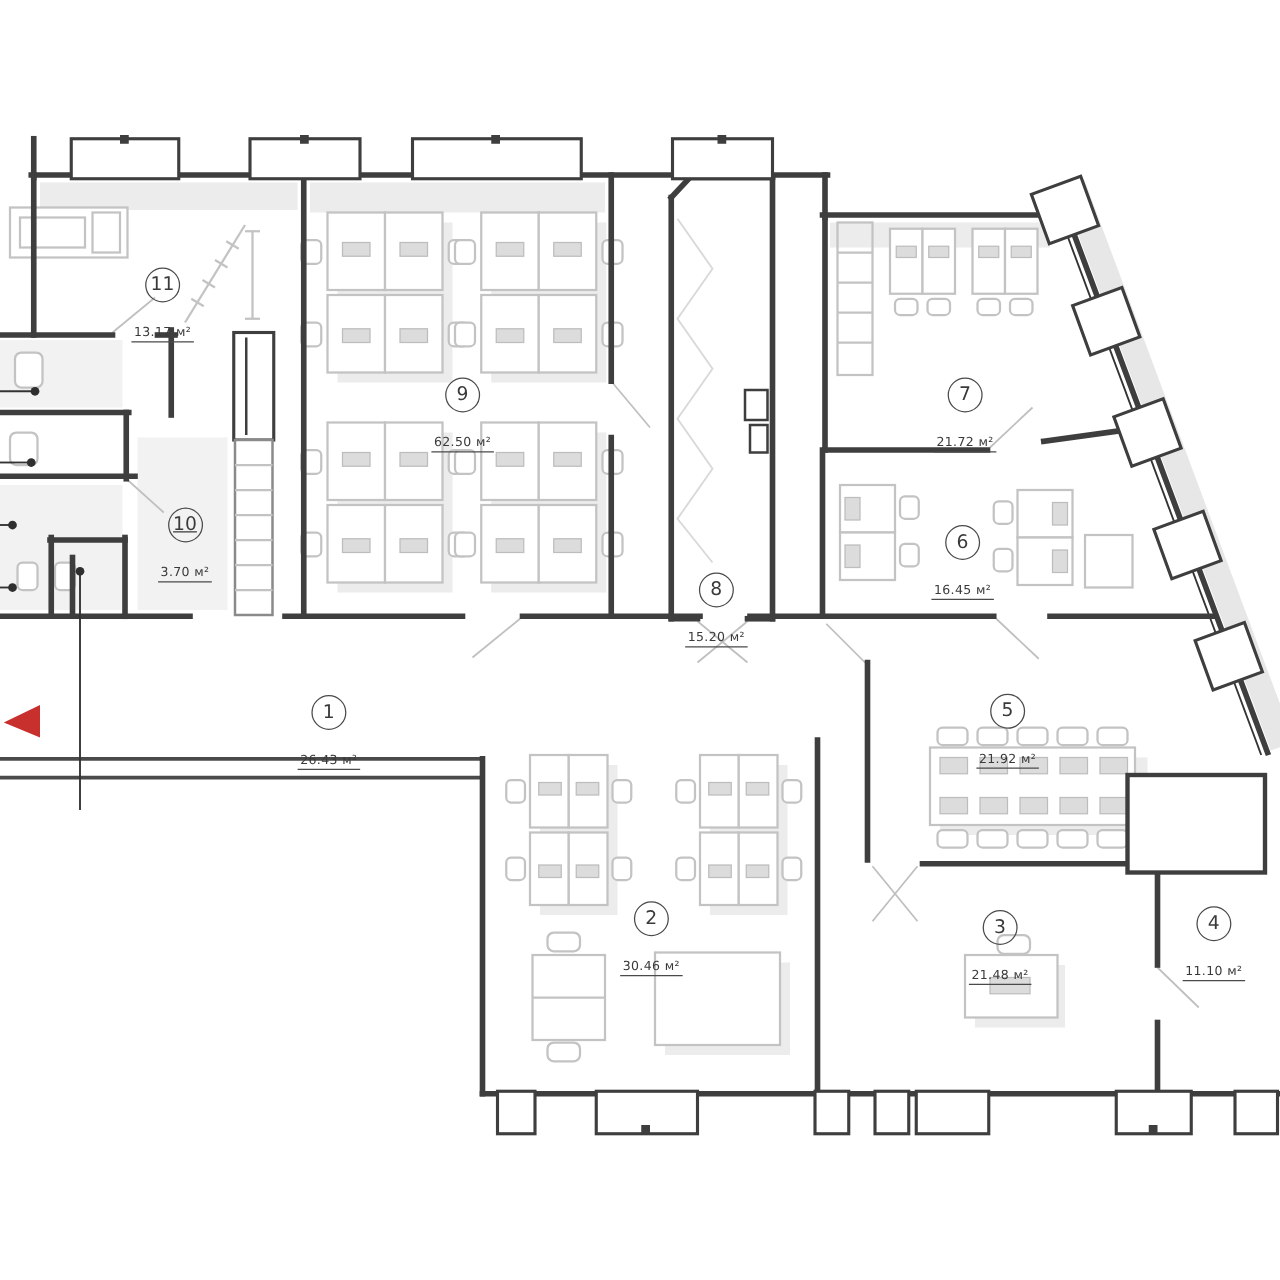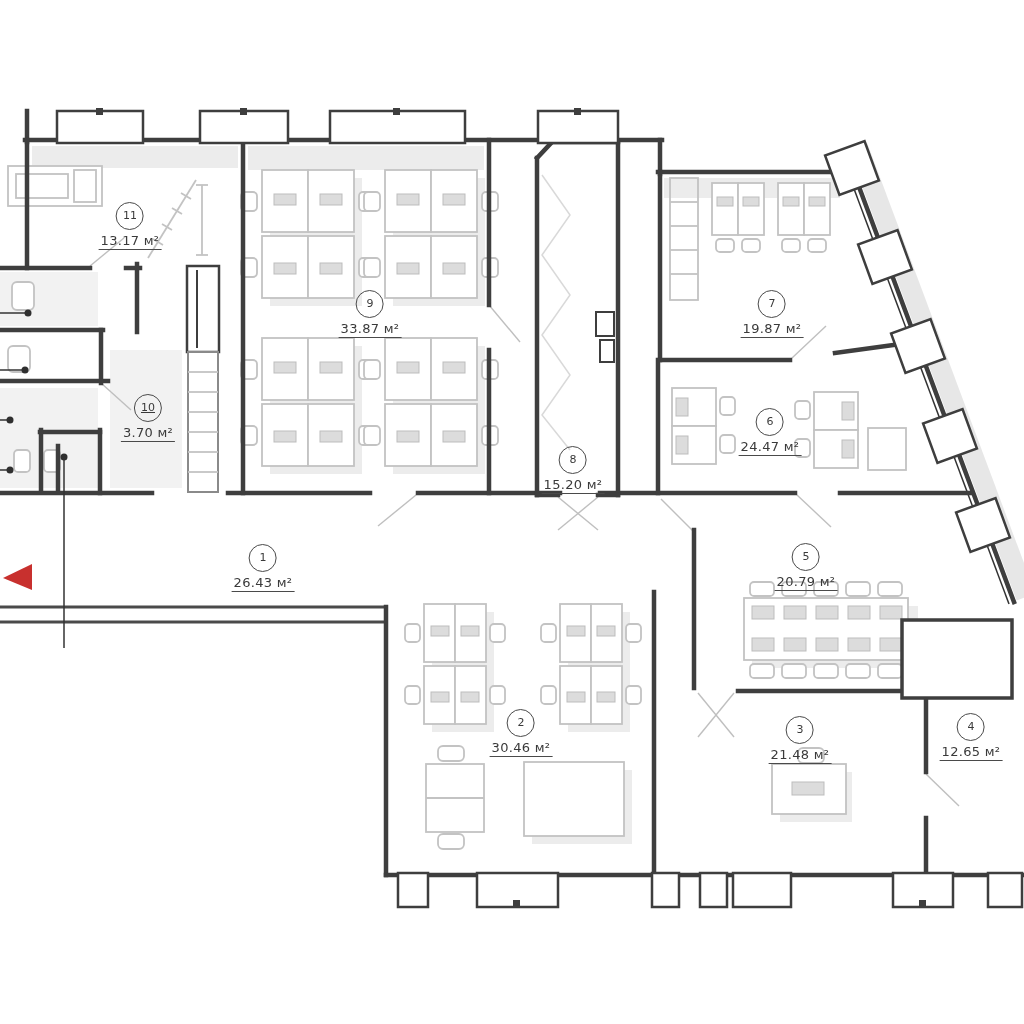--- a/index.html
+++ b/index.html
@@ -13,22 +13,22 @@
   .f   {fill:none;stroke:#c3c3c3;stroke-width:1.8;}
   .ff  {fill:#ffffff;stroke:#c3c3c3;stroke-width:1.8;}
   .mon {fill:#dcdcdc;stroke:#bdbdbd;stroke-width:1;}
   .sh  {fill:#ececec;}
   .sh2 {fill:#f2f2f2;}
   .d   {stroke:#bfbfbf;stroke-width:1.4;}
   .ld  {stroke:#333;stroke-width:1.5;}
   .hatch{stroke:#d9d9d9;stroke-width:1.5;fill:none;}
   .room-label{position:absolute;transform:translate(-50%,0);text-align:center;color:#3a3a3a;}
   .room-label .badge{width:26px;height:26px;border:1.6px solid #4a4a4a;border-radius:50%;
-      line-height:25px;font-size:11px;margin:0 auto;background:transparent;}
-  .room-label .area{display:inline-block;margin-top:3px;font-size:13px;letter-spacing:.3px;
+      line-height:25px;font-size:15px;margin:12px auto;background:transparent;}
+  .room-label .area{display:inline-block;margin-top:3px;font-size:10px;letter-spacing:.3px;
       border-bottom:1.3px solid #4a4a4a;padding:0 2px 1px 2px;white-space:nowrap;}
 </style>
 </head>
 <body>
 
 <div id="plan">
 <svg width="1024" height="1024" viewBox="0 0 1024 1024">
 
   <g>
     <line x1="858" y1="147" x2="1026" y2="597" stroke="#e7e7e7" stroke-width="20"></line>
@@ -305,22 +305,22 @@
     <line class="ld" x1="64" y1="457" x2="64" y2="648"></line>
     <circle cx="64" cy="457" r="3.5" fill="#2f2f2f"></circle>
     <polygon points="3,578 32,564 32,590" fill="#c8302e"></polygon>
   </g>
 </svg>
 
 <div id="labels">
       <div class="room-label" style="left: 263px; top: 544px;"><div class="badge">1</div><div class="area">26.43 м²</div></div>
       <div class="room-label" style="left: 521px; top: 709px;"><div class="badge">2</div><div class="area">30.46 м²</div></div>
       <div class="room-label" style="left: 800px; top: 716px;"><div class="badge">3</div><div class="area">21.48 м²</div></div>
-      <div class="room-label" style="left: 971px; top: 713px;"><div class="badge">4</div><div class="area">12.65 м²</div></div>
-      <div class="room-label" style="left: 806px; top: 543px;"><div class="badge">5</div><div class="area">20.79 м²</div></div>
-      <div class="room-label" style="left: 770px; top: 408px;"><div class="badge">6</div><div class="area">24.47 м²</div></div>
-      <div class="room-label" style="left: 772px; top: 290px;"><div class="badge">7</div><div class="area">19.87 м²</div></div>
+      <div class="room-label" style="left: 971px; top: 713px;"><div class="badge">4</div><div class="area">11.10 м²</div></div>
+      <div class="room-label" style="left: 806px; top: 543px;"><div class="badge">5</div><div class="area">21.92 м²</div></div>
+      <div class="room-label" style="left: 770px; top: 408px;"><div class="badge">6</div><div class="area">16.45 м²</div></div>
+      <div class="room-label" style="left: 772px; top: 290px;"><div class="badge">7</div><div class="area">21.72 м²</div></div>
       <div class="room-label" style="left: 573px; top: 446px;"><div class="badge">8</div><div class="area">15.20 м²</div></div>
-      <div class="room-label" style="left: 370px; top: 290px;"><div class="badge">9</div><div class="area">33.87 м²</div></div>
+      <div class="room-label" style="left: 370px; top: 290px;"><div class="badge">9</div><div class="area">62.50 м²</div></div>
       <div class="room-label" style="left: 148px; top: 394px; text-decoration: underline;"><div class="badge">10</div><div class="area">3.70 м²</div></div>
       <div class="room-label" style="left: 130px; top: 202px;"><div class="badge">11</div><div class="area">13.17 м²</div></div>
     </div>
 </div>
 
 </body></html>

